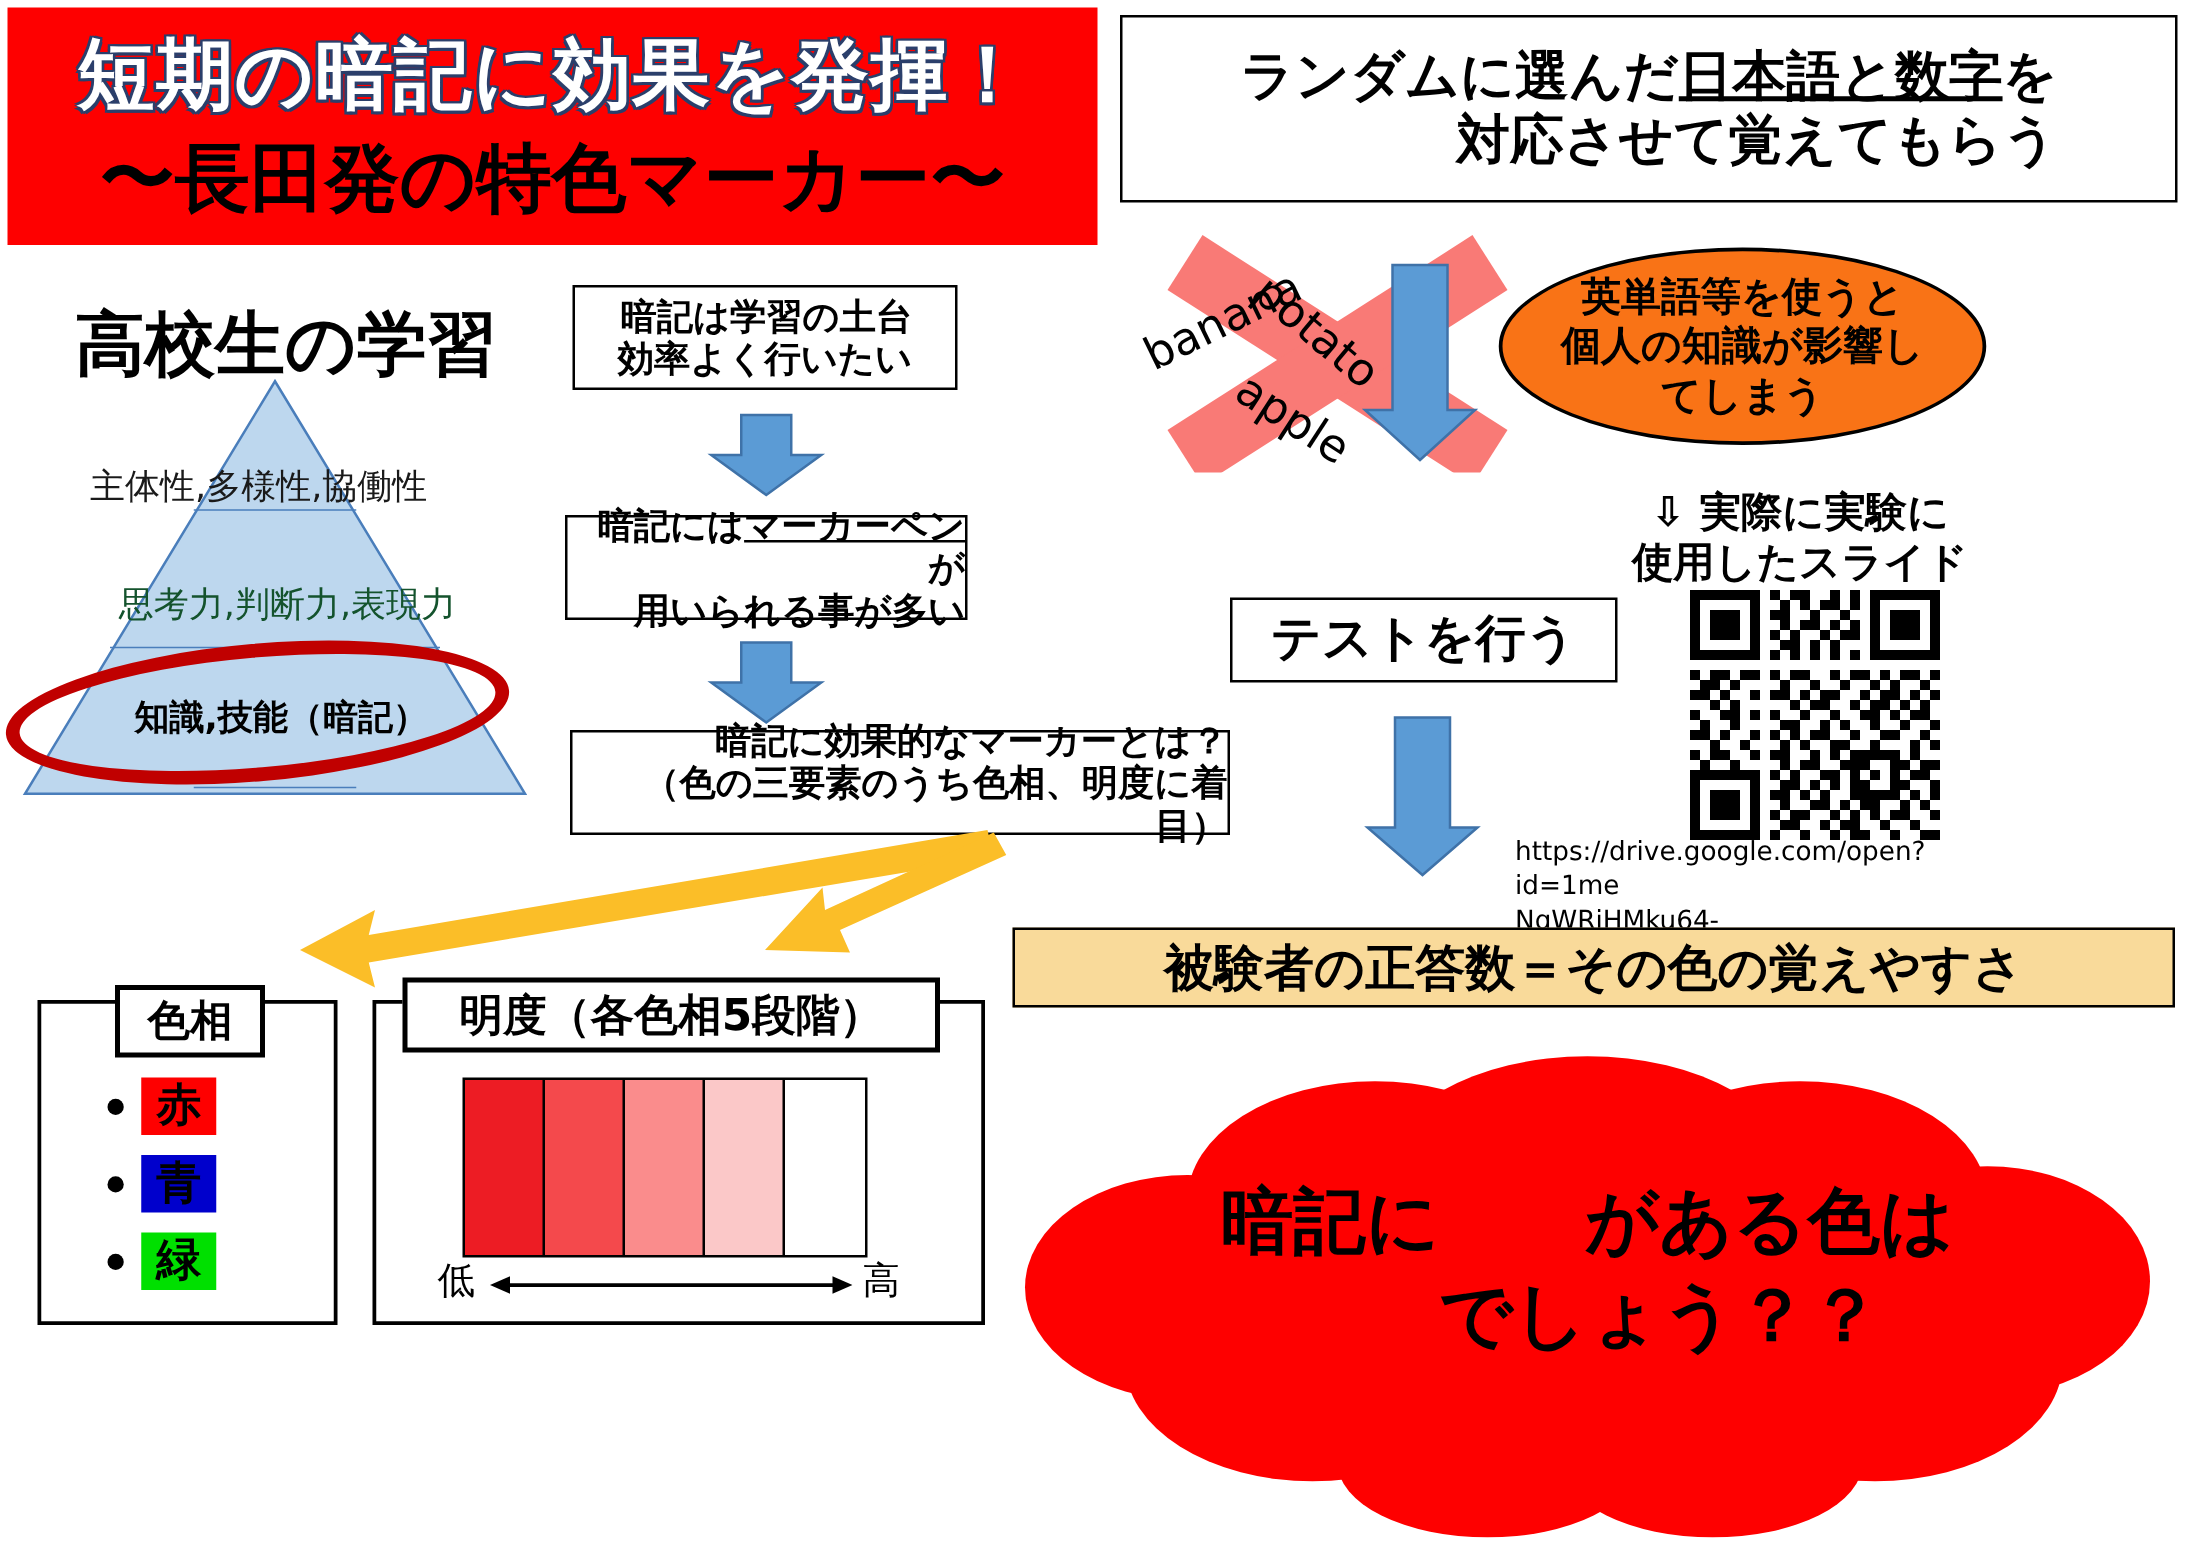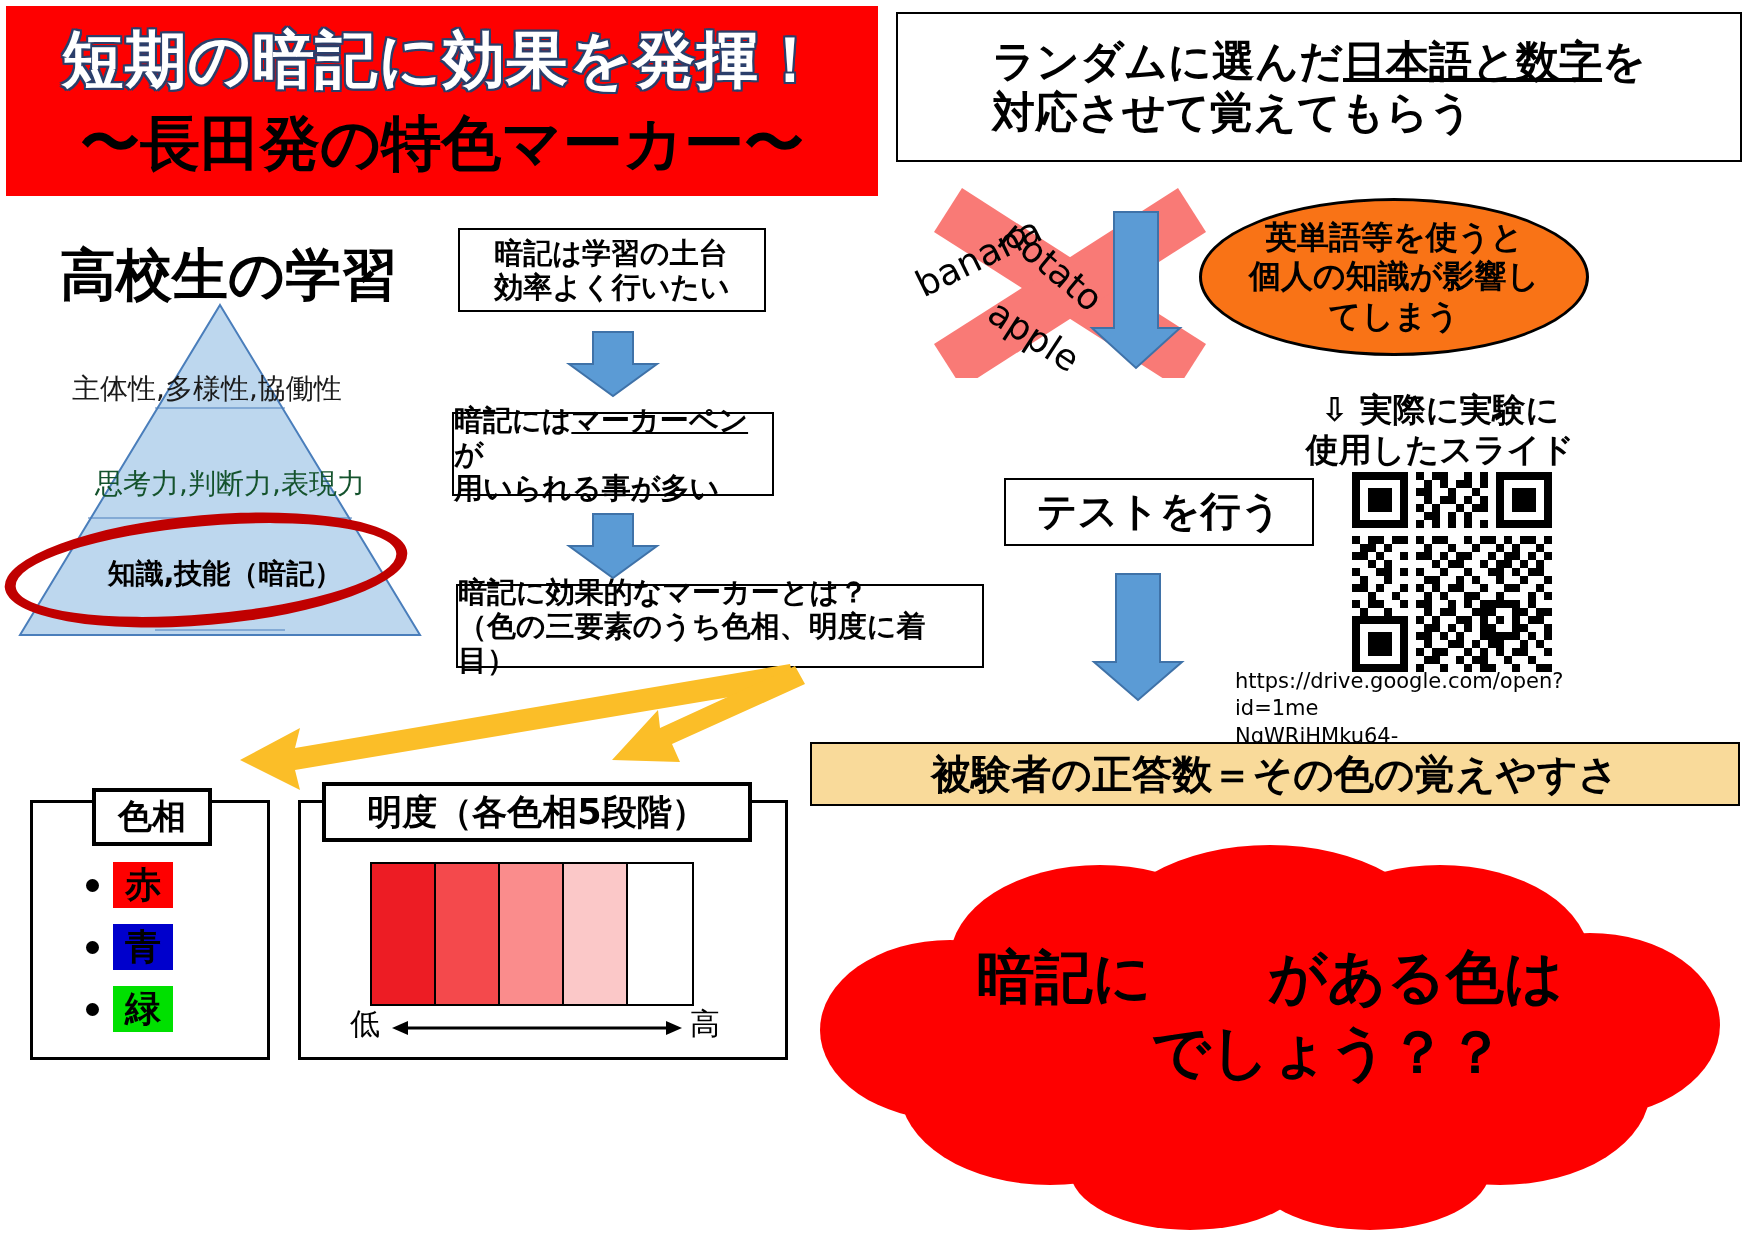--- a/index.html
+++ b/index.html
@@ -28,21 +28,21 @@
   }
   #title-line2{
     font-size:60px;font-weight:bold;color:#000000;
     line-height:1.05;margin-top:20px;white-space:nowrap;
   }
 
   
   .flowbox{
     border:2px solid #000;background:#fff;
     display:flex;align-items:center;justify-content:center;
-    text-align:left;font-weight:bold;color:#000;
+    text-align:right;font-weight:bold;color:#000;
     line-height:1.18;box-sizing:border-box;
   }
   .u{ text-decoration:underline; text-underline-offset:2px; }
 
   
   #pyramid-title{
     left:60px;top:238px;width:340px;
     font-size:56px;font-weight:bold;text-align:left;color:#000;
   }
   #pyramid-wrap{ left:0px;top:300px;width:440px;height:340px; }
@@ -109,24 +109,23 @@
   #slide-note{
     left:1290px;top:390px;width:300px;text-align:center;
     font-size:33px;font-weight:bold;line-height:1.2;color:#000;
   }
   #qr{left:1352px;top:472px;width:200px;height:200px;}
 
   #url-text{
     left:1212px;top:668px;width:360px;
     font-size:21px;color:#000;line-height:1.3;
     font-family:"DejaVu Sans","Liberation Sans",sans-serif;
-    margin-left:23px;
-  }
-
-  #test-box{left:984px;top:478px;width:310px;height:68px;font-size:40px;margin-left:20px;}
+  }
+
+  #test-box{left:984px;top:478px;width:310px;height:68px;font-size:40px;}
 
   #yellow-banner{
     left:810px;top:742px;width:930px;height:64px;
     background:#F9DA9A;border:2px solid #000;
     display:flex;align-items:center;justify-content:center;
     font-size:40px;font-weight:bold;color:#000;box-sizing:border-box;
   }
 
   
   #cloud-wrap{left:800px;top:840px;width:940px;height:390px;}

